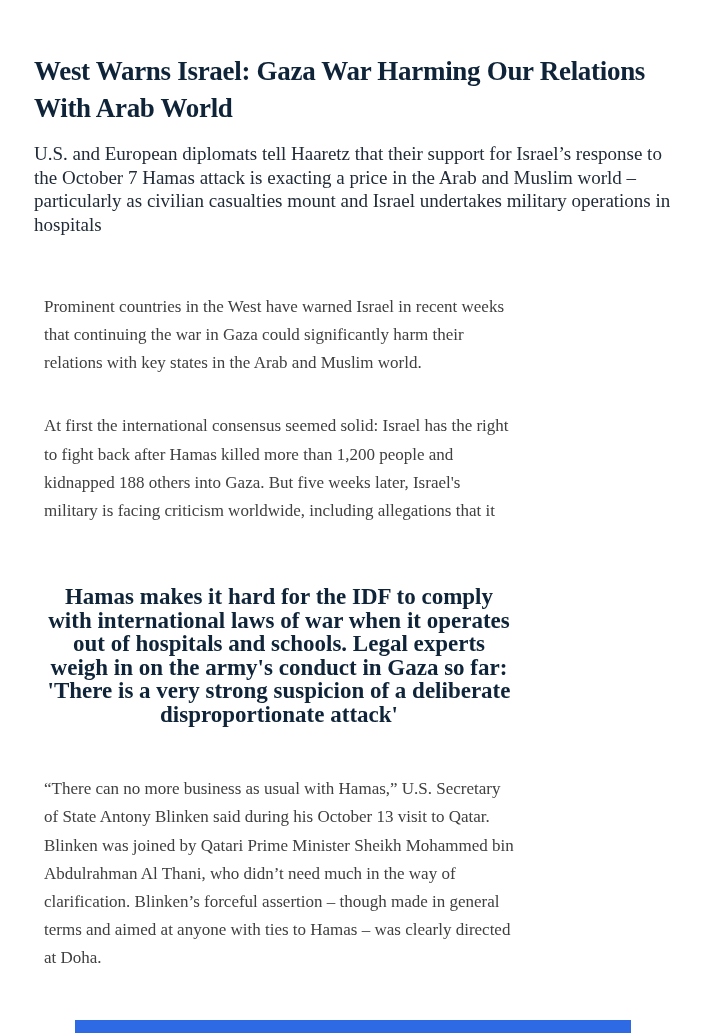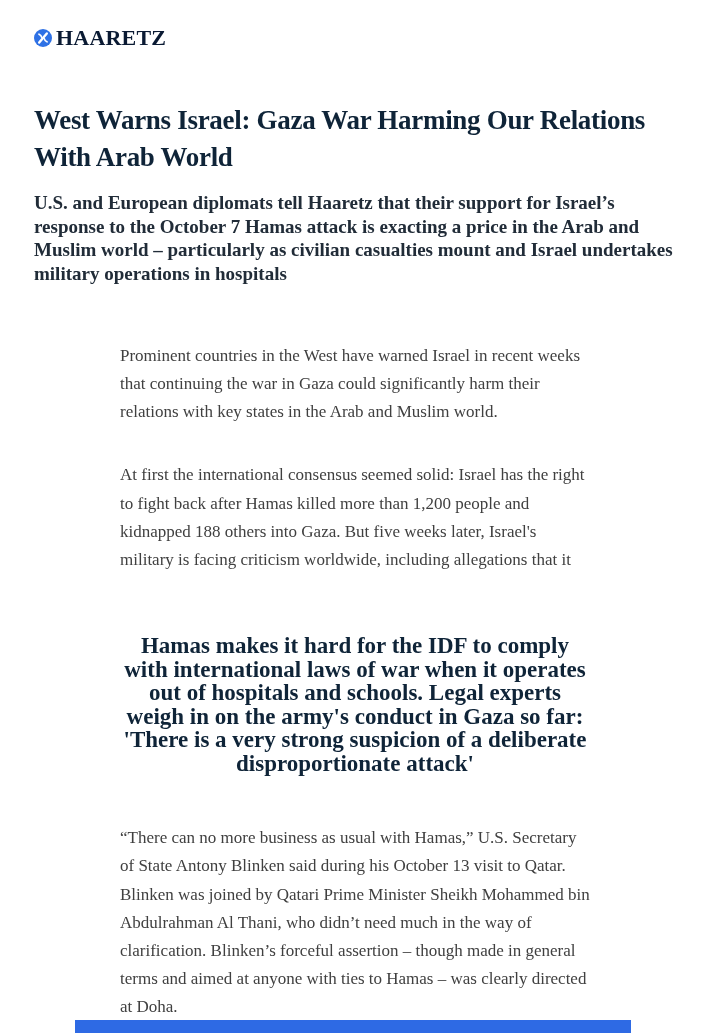--- a/index.html
+++ b/index.html
@@ -43,30 +43,30 @@
     font-weight: 700;
     font-size: 27px;
     line-height: 37px;
     letter-spacing: -0.3px;
     color: #0f2438;
     max-width: 650px;
   }
   .subheadline {
     margin-top: 15px;
     font-family: "Liberation Serif", serif;
-    font-weight: 700;
+    font-weight: 400;
     font-size: 19px;
     line-height: 23.7px;
     color: #212c38;
     max-width: 660px;
   }
 
   
   .article-body {
-    margin: 56px 0 0 120px;
+    margin: 56px 0 0 44px;
     width: 470px;
   }
   .article-body p {
     font-size: 17px;
     line-height: 28.2px;
     color: #404040;
     margin-bottom: 35px;
   }
   .pull-quote {
     display: block;
@@ -88,33 +88,20 @@
     width: 556px;
     height: 13px;
     background: #2e6ae4;
   }
 </style>
 </head>
 <body>
 
 <div class="page">
 
-  <header class="site-header">
-    <a class="logo">
-      <span class="logo-icon">
-        <svg width="18" height="18" viewBox="0 0 18 18" xmlns="http://www.w3.org/2000/svg">
-          <circle cx="9" cy="9" r="9" fill="#2e71e5"></circle>
-          <path d="M5.2 13.6 L12.8 4.4" stroke="#ffffff" stroke-width="2.4" stroke-linecap="round"></path>
-          <path d="M5.0 5.2 Q7.2 6.2 7.6 8.2" stroke="#ffffff" stroke-width="1.7" fill="none" stroke-linecap="round"></path>
-          <path d="M13.0 12.8 Q10.8 11.8 10.4 9.8" stroke="#ffffff" stroke-width="1.7" fill="none" stroke-linecap="round"></path>
-        </svg>
-      </span>
-      <span class="logo-wordmark">HAARETZ</span>
-    </a>
-  </header>
 
   <section class="article-head">
     <h1 class="headline">West Warns Israel: Gaza War Harming Our Relations With Arab World</h1>
     <p class="subheadline">U.S. and European diplomats tell Haaretz that their support for Israel’s response to the October 7 Hamas attack is exacting a price in the Arab and Muslim world – particularly as civilian casualties mount and Israel undertakes military operations in hospitals</p>
   </section>
 
   <section class="article-body">
     <p>Prominent countries in the West have warned Israel in recent weeks that continuing the war in Gaza could significantly harm their relations with key states in the Arab and Muslim world.</p>
     <p>At first the international consensus seemed solid: Israel has the right to fight back after Hamas killed more than 1,200 people and kidnapped 188 others into Gaza. But five weeks later, Israel's military is facing criticism worldwide, including allegations that it</p>
     <blockquote class="pull-quote">Hamas makes it hard for the IDF to comply with international laws of war when it operates out of hospitals and schools. Legal experts weigh in on the army's conduct in Gaza so far: 'There is a very strong suspicion of a deliberate disproportionate attack'</blockquote>

